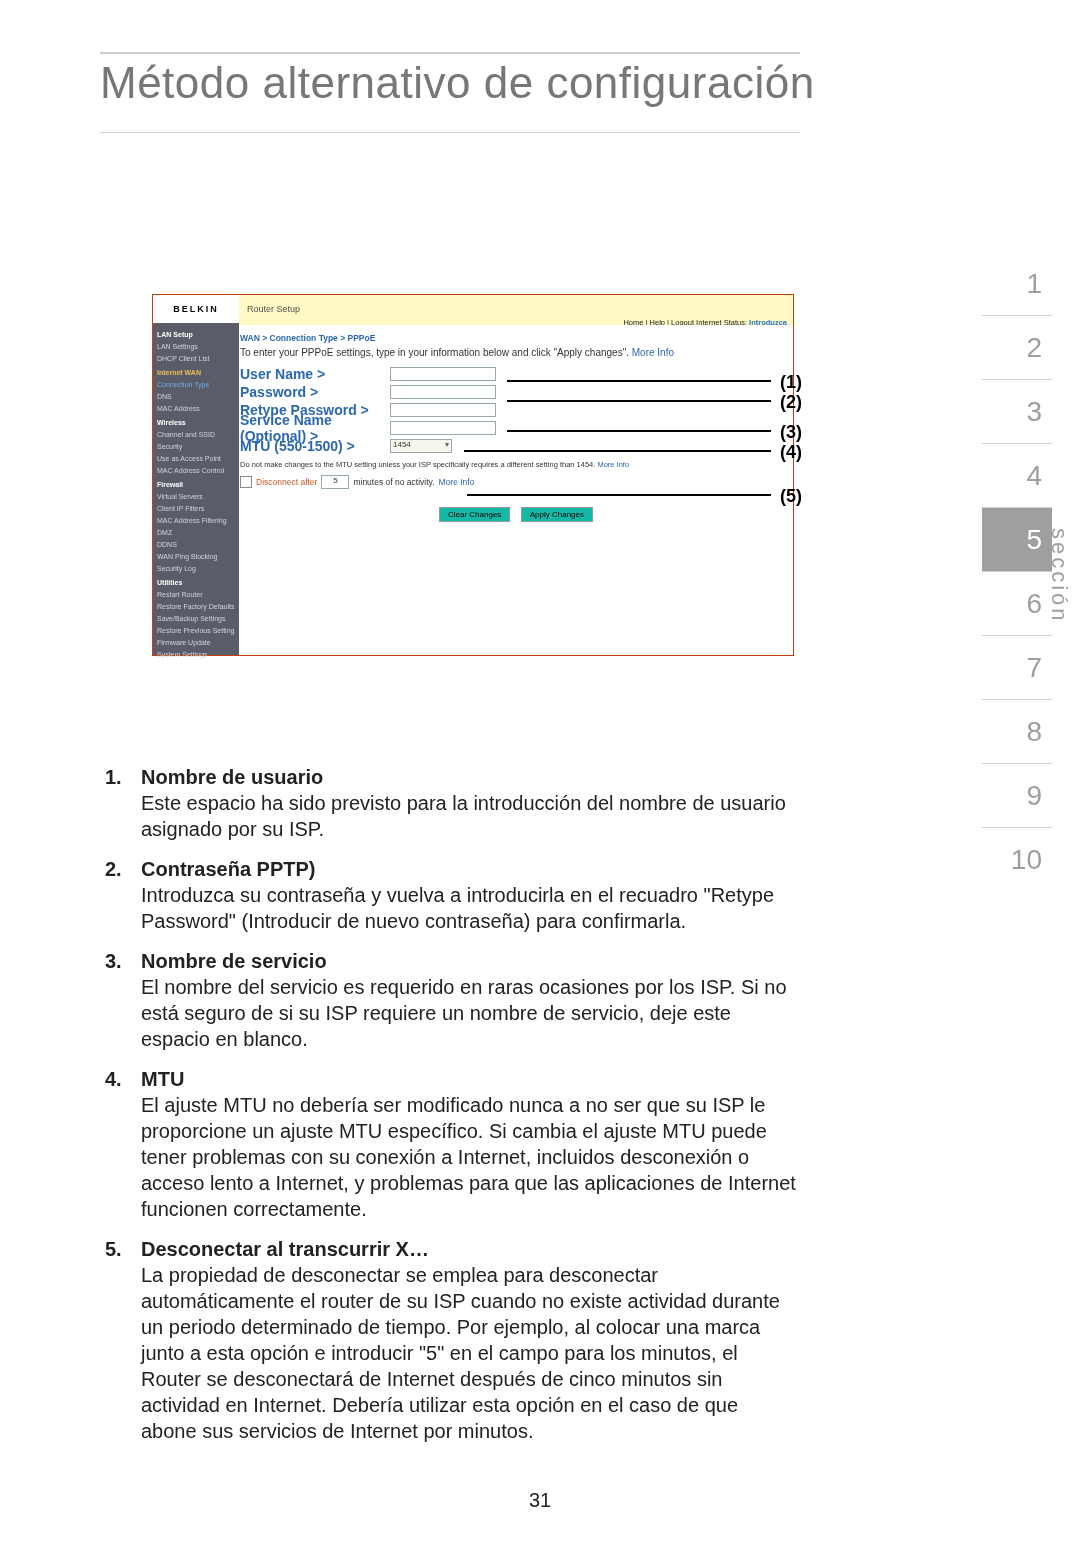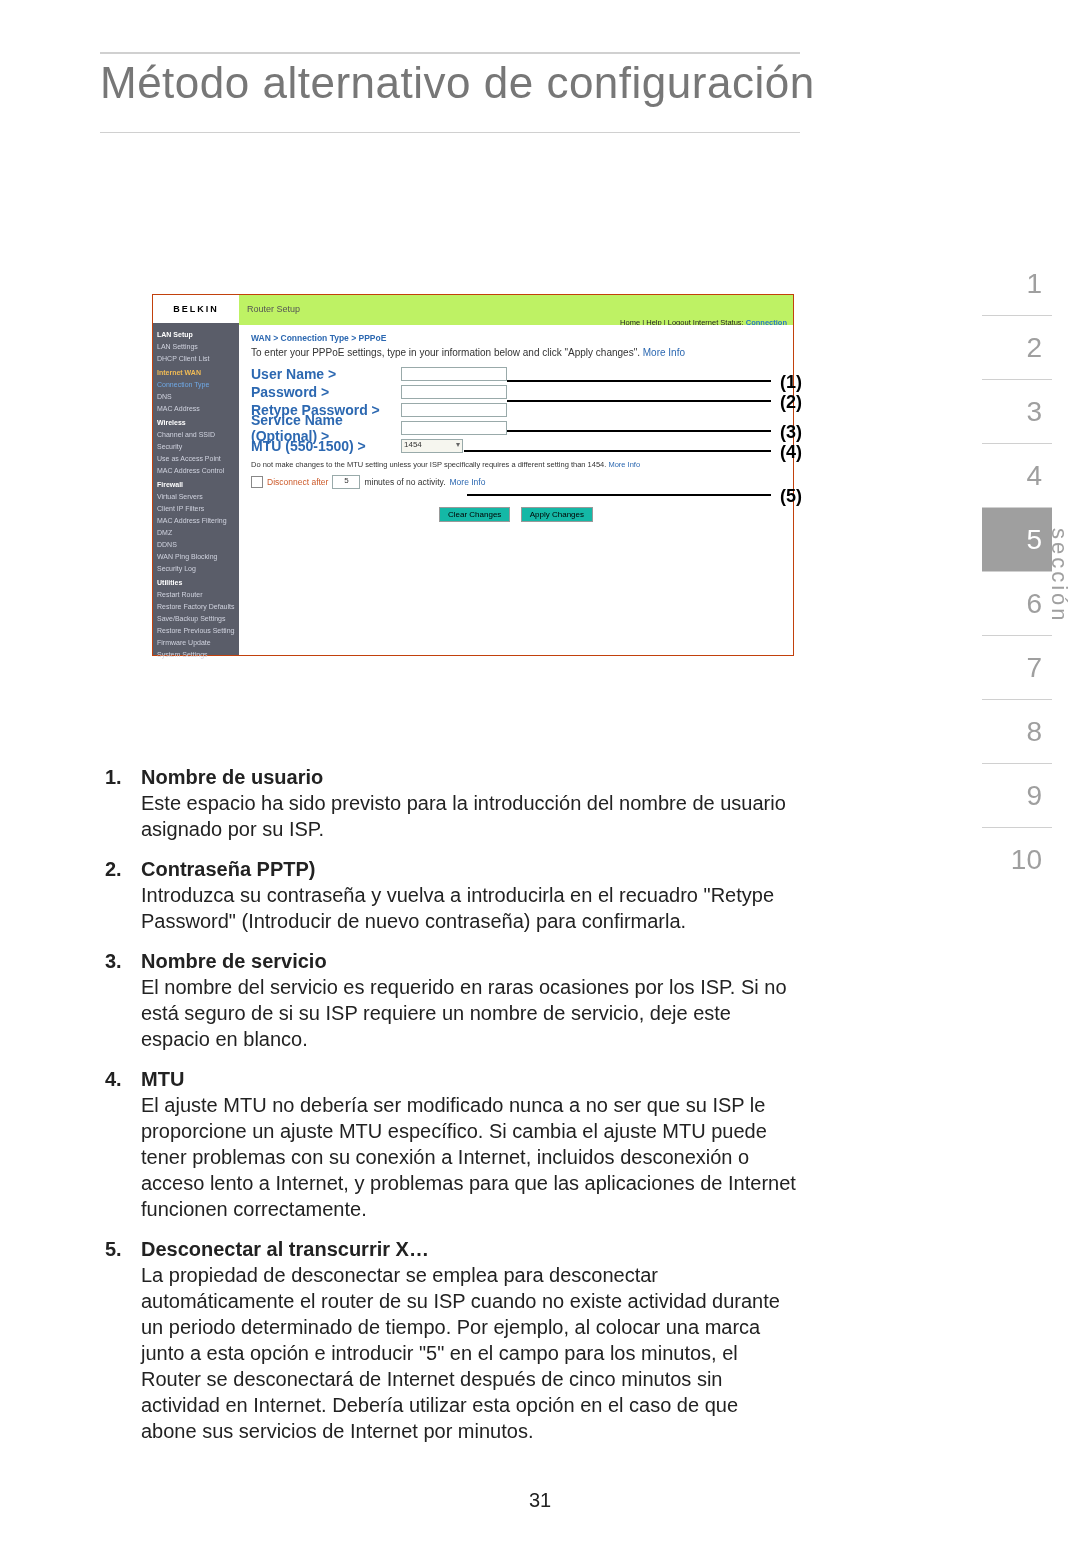--- a/index.html
+++ b/index.html
@@ -82,21 +82,21 @@
     left: 152px; top: 294px;
     width: 640px; height: 360px;
     background: #ffffff;
     font-size: 8.5px;
     color: #333;
     border: 1px solid #c2410c;
   }
   .router-shot .hdr {
     position: absolute;
     left: 86px; top: 0; right: 0; height: 30px;
-    background: #bef264;
+    background: #fef9c3;
     line-height: 28px;
     padding-left: 8px;
     color: #555;
     font-size: 9px;
   }
   .router-shot .hdr .right {
     position: absolute; right: 6px; top: 14px; font-size: 7.5px; color: #222;
   }
   .router-shot .hdr .right .conn { color: #2778c4; font-weight: bold; }
   .router-shot .logo {
@@ -114,21 +114,21 @@
     line-height: 12px;
     font-size: 7px;
   }
   .router-shot .sidebar div { white-space: nowrap; overflow: hidden; }
   .router-shot .sidebar .cat { font-weight: bold; color: #fff; margin-top: 2px; }
   .router-shot .sidebar .hi { color: #f2bc55; }
   .router-shot .sidebar .sel { color: #6fa9e6; }
   .router-shot .content {
     position: absolute; left: 86px; top: 30px; right: 0; bottom: 0;
     background: #fff;
-    padding: 8px 12px;
+    padding: 8px 1px;
     box-sizing: border-box;
   }
   .router-shot .content .crumb {
     color: #2c68b1; font-weight: bold; font-size: 8.5px;
   }
   .router-shot .content p {
     margin: 4px 0 8px 0; font-size: 10px;
   }
   .router-shot .content p .more { color: #2c68b1; }
   .router-shot .row {
@@ -228,21 +228,21 @@
     </div>
   <div class="section-label">
     <span>sección</span>
   </div>
 
   <div class="router-shot">
     <div class="logo">BELKIN</div>
     <div class="hdr">
       <span>Router Setup</span>
       <span class="right">
-        <span>Home | Help | Logout   Internet Status: </span><span class="conn">Connection</span>
+        <span>Home | Help | Logout   Internet Status: </span><span class="conn">Introduzca</span>
       </span>
     </div>
     <div class="sidebar" id="router-sidebar">
         <div class="cat">LAN Setup</div>
         <div>LAN Settings</div>
         <div>DHCP Client List</div>
         <div class="cat hi">Internet WAN</div>
         <div class="sel">Connection Type</div>
         <div>DNS</div>
         <div>MAC Address</div>

